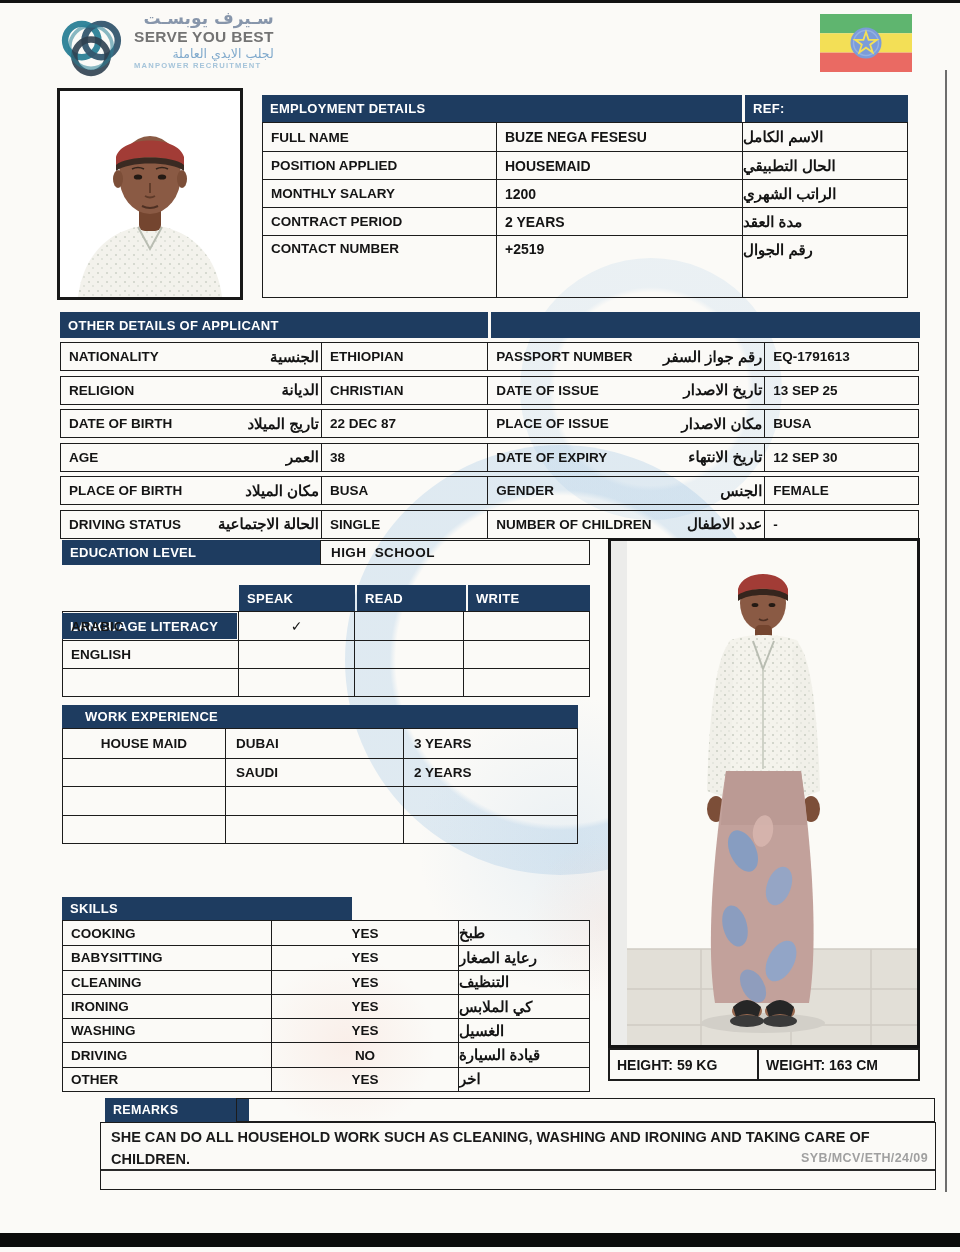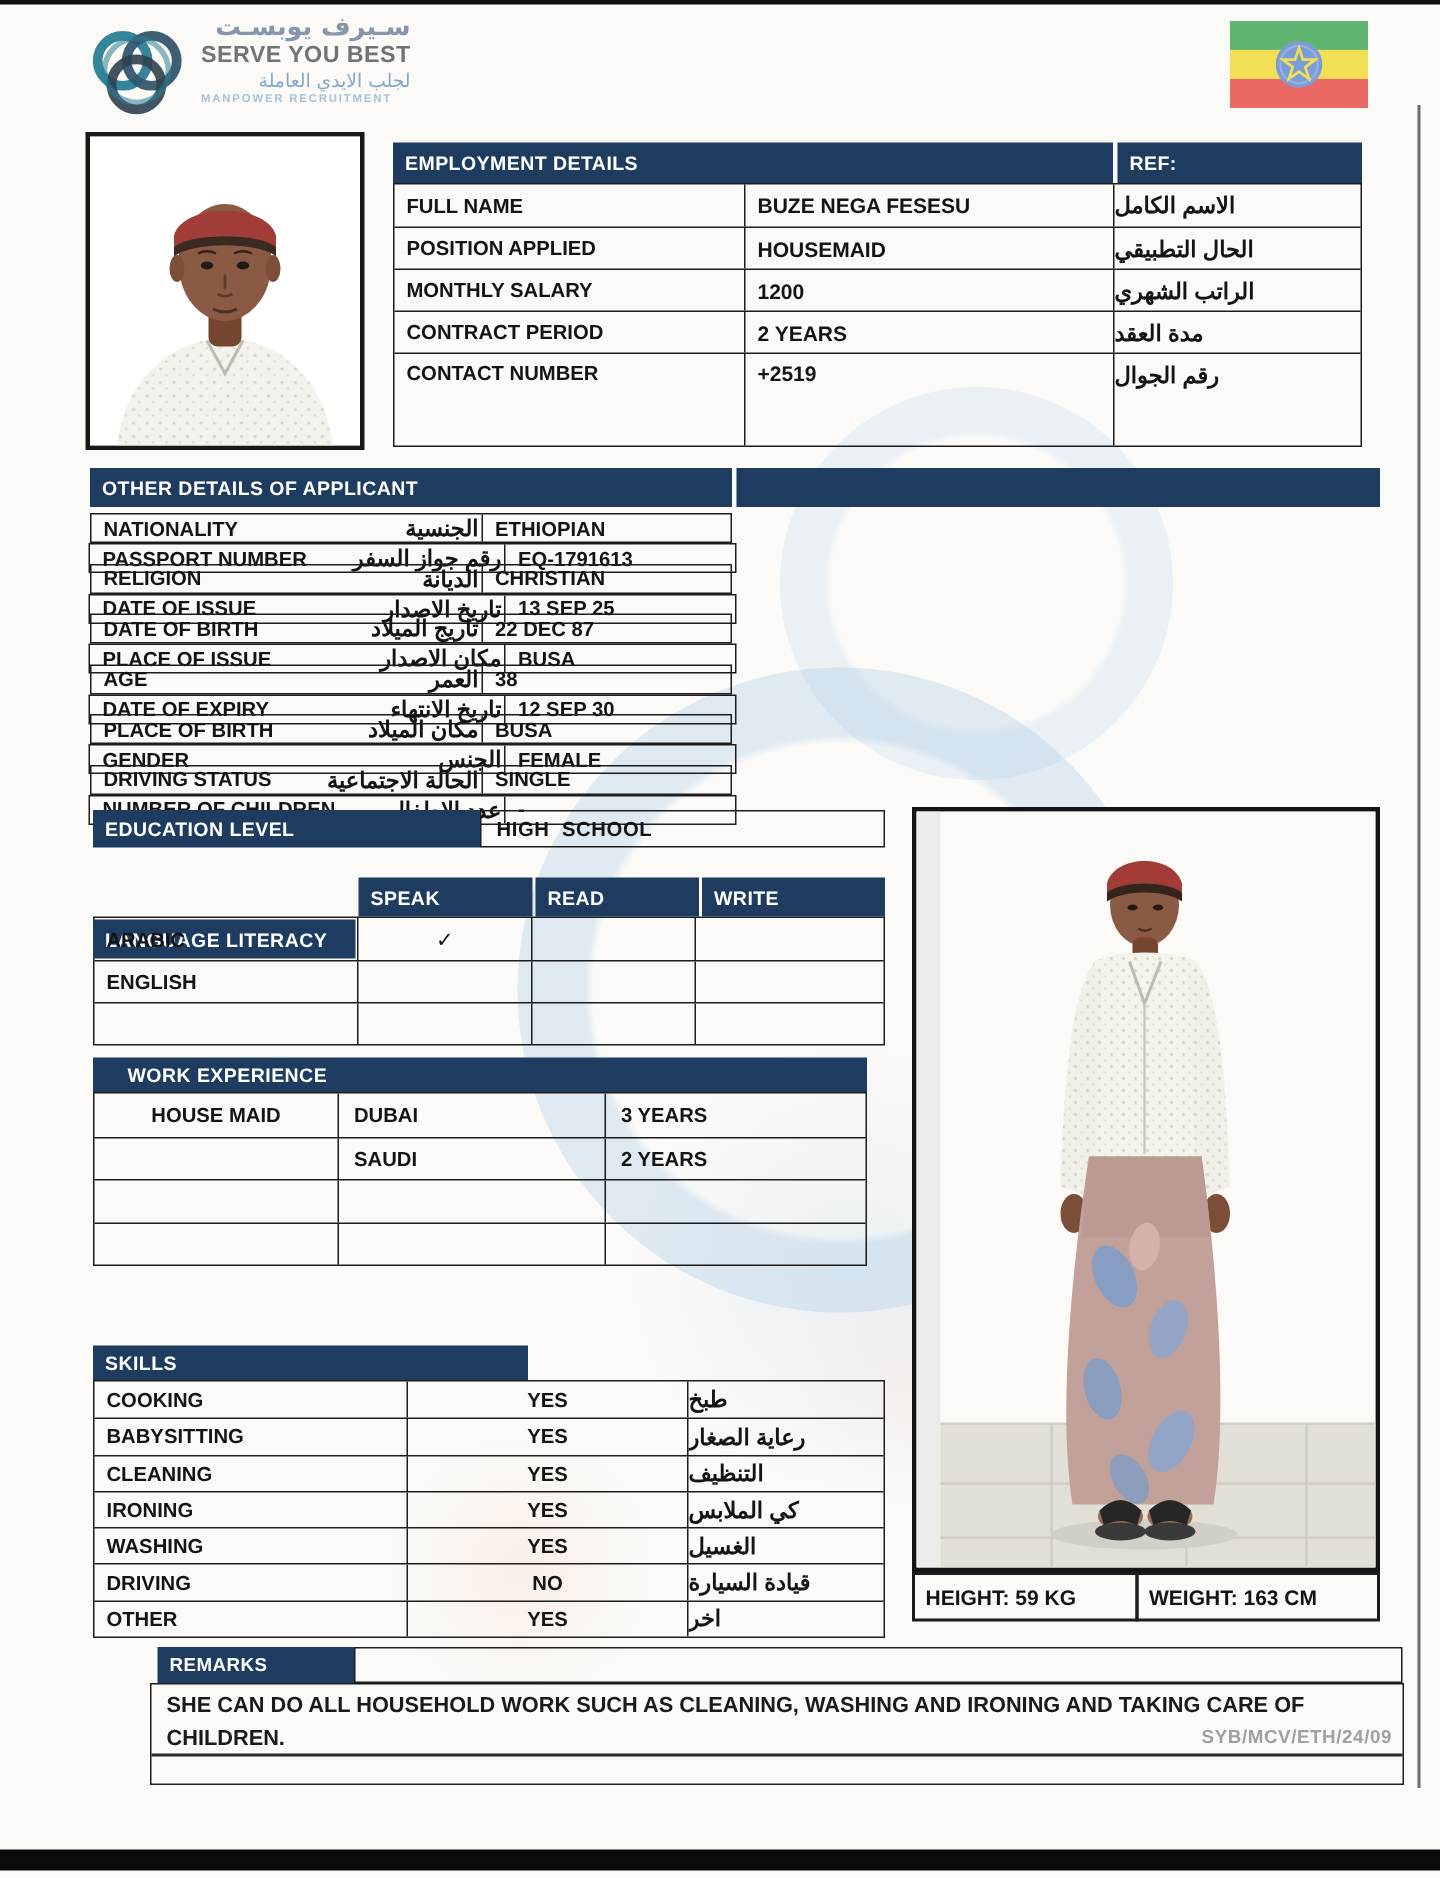--- a/index.html
+++ b/index.html
@@ -55,21 +55,21 @@
   .emp .tr.tall .td{align-items:flex-start;padding-top:5px;}
   .emp .c1{width:233px;padding-left:8px;}
   .emp .c2{width:246px;padding-left:8px;}
   .emp .c3{flex:1;justify-content:flex-end;padding-right:8px;}
   
   .od{left:60px;top:312px;width:860px;}
   .od-head{display:flex;height:26px;}
   .od-head .h1{width:428px;}
   .od-head .h2{flex:1;margin-left:3px;}
   .od-rows{margin-top:4px;}
-  .od-row{display:flex;margin-bottom:4.6px;height:29px;flex-direction:column;}
+  .od-row{display:flex;margin-bottom:4.6px;height:29px;}
   .od-half{display:flex;border:1.7px solid #1c1c1c;box-sizing:border-box;height:100%;}
   .od-left{width:428px;}
   .od-right{width:432px;margin-left:-0.7px;}
   .od-labcell{display:flex;align-items:center;justify-content:space-between;padding-left:8px;overflow:hidden;box-sizing:border-box;}
   .od-left .od-labcell{width:260px;}
   .od-right .od-labcell{width:276px;}
   .od-valcell{flex:1;border-left:1.7px solid #1c1c1c;display:flex;align-items:center;padding-left:8px;box-sizing:border-box;}
   .od-labcell .ar{padding-right:2px;white-space:nowrap;}
   
   .edu-tab{left:62px;top:540px;width:258px;height:25px;}
@@ -102,21 +102,21 @@
   .skills .tr{height:24.3px;}
   .skills .s1{width:208px;padding-left:8px;}
   .skills .s2{width:187px;justify-content:center;font-weight:700;font-size:13.5px;}
   .skills .s3{flex:1;justify-content:flex-end;padding-right:8px;}
   
   .hw{left:608px;top:1048px;width:312px;height:33px;display:flex;}
   .hw-cell{border:2px solid #1c1c1c;box-sizing:border-box;display:flex;align-items:center;padding-left:7px;
            font-size:14px;font-weight:700;background:transparent;}
   .hw-cell.a{width:151px;} .hw-cell.b{flex:1;margin-left:-2px;}
   
-  .rem-tab{left:105px;top:1098px;width:131px;height:24px;}
+  .rem-tab{left:105px;top:1098px;width:144px;height:24px;}
   .rem-tab .hdr-txt{font-size:12.5px;}
   .rem-topcell{left:236px;top:1098px;width:699px;height:24px;border:1.7px solid #1c1c1c;box-sizing:border-box;}
   .rem-box{left:100px;top:1122px;width:836px;height:68px;border:1.8px solid #1c1c1c;box-sizing:border-box;}
   .rem-text{padding:4px 10px 0 10px;font-size:14.5px;font-weight:600;line-height:1.5;color:#1a1a1a;}
   .rem-divider{position:absolute;left:0;right:0;top:46px;height:1.6px;background:#2a2a2a;}
   .rem-code{position:absolute;right:32px;top:1151px;font-size:12.5px;font-weight:700;color:#a0a0a0;letter-spacing:.4px;z-index:2;}
 </style>
 </head>
 <body>
 

